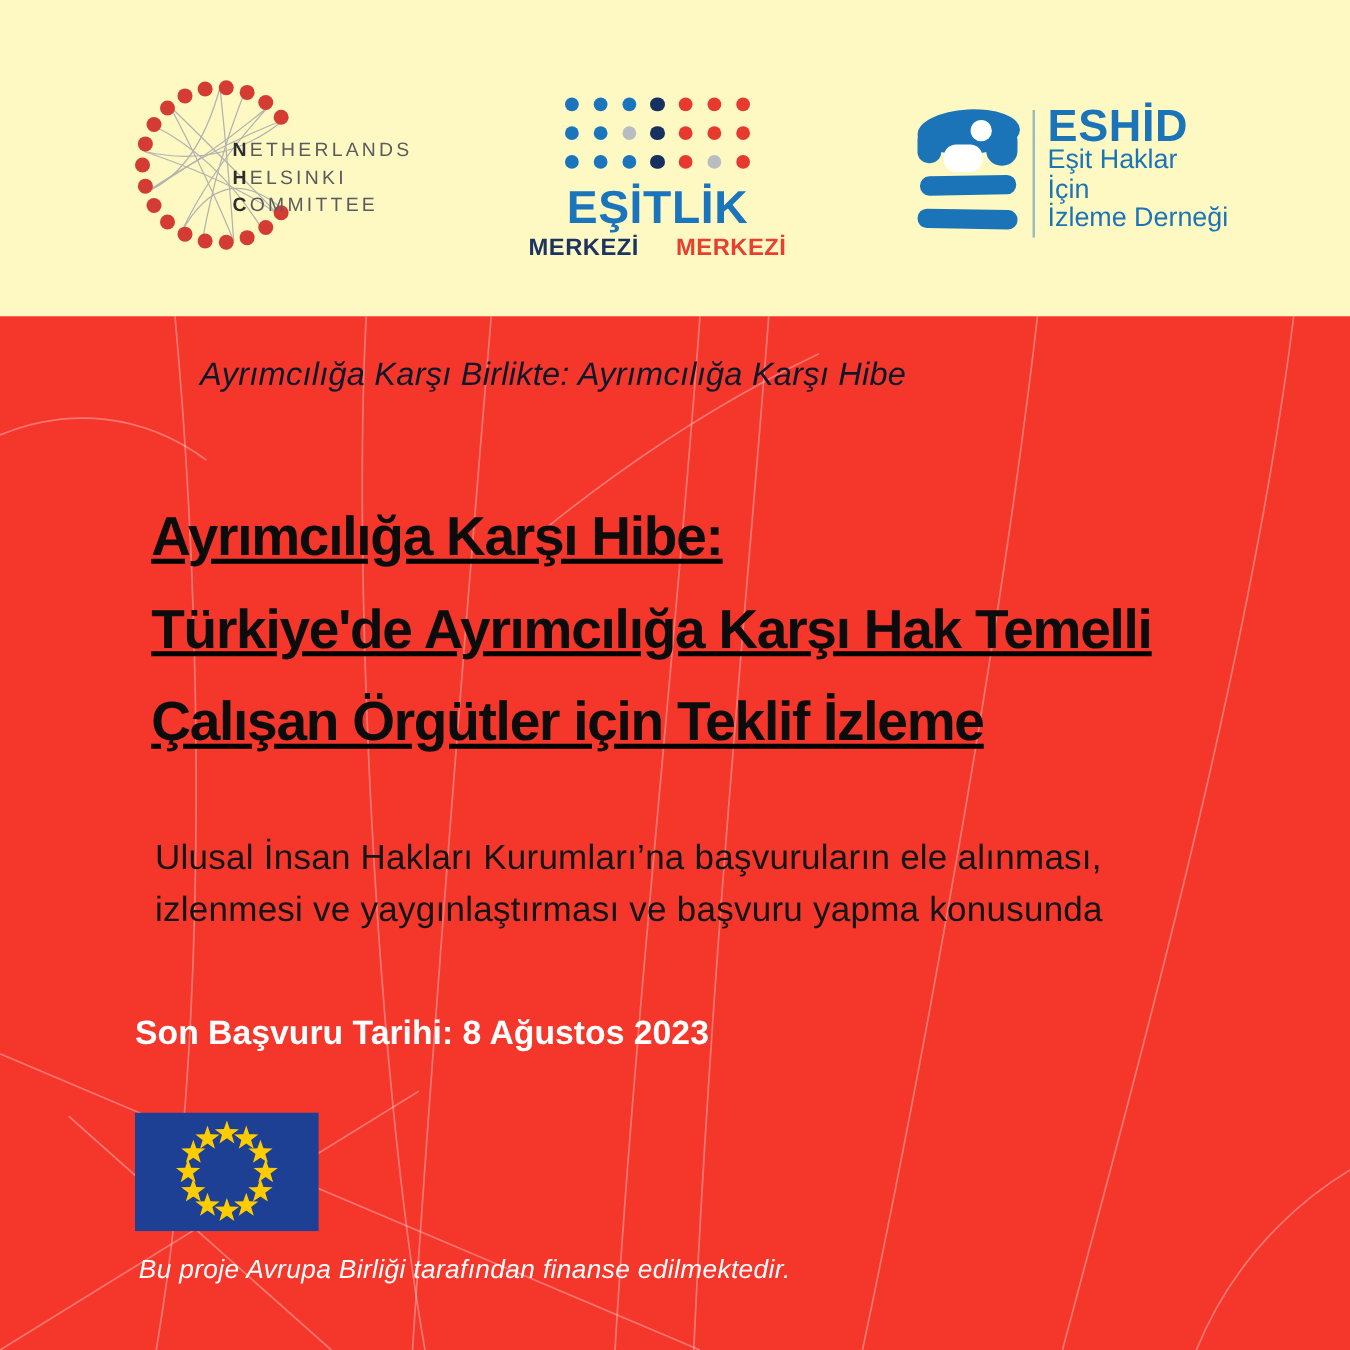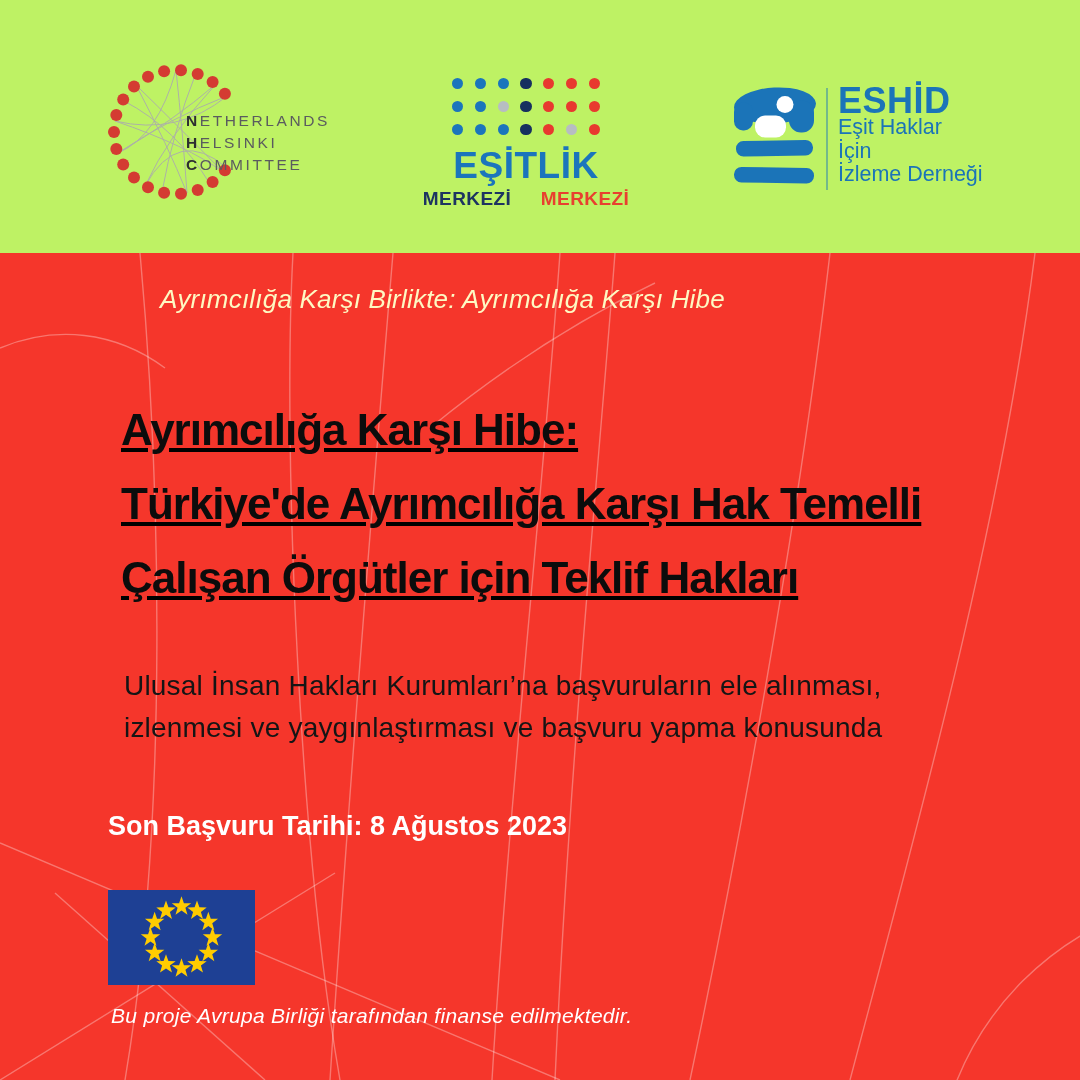--- a/index.html
+++ b/index.html
@@ -3,21 +3,21 @@
 <meta charset="utf-8">
 <title>Ayrımcılığa Karşı Hibe</title>
 <style>
   html,body{margin:0;padding:0;background:#e9e9e9;}
   .canvas{
     position:relative;width:1080px;height:1080px;margin:0 auto;
     background:#ffffff;overflow:hidden;
     font-family:"Liberation Sans", sans-serif;
   }
   
-  .top-band{position:absolute;left:0;top:0;width:1080px;height:253px;background:#bef264;}
+  .top-band{position:absolute;left:0;top:0;width:1080px;height:253px;background:#fef9c3;}
   
   .nhc-svg{position:absolute;left:98px;top:56px;width:172px;height:160px;}
   .nhc-text{position:absolute;left:186px;top:110px;}
   .nhc-line{
     font-size:15.5px;letter-spacing:2.6px;line-height:22px;
     color:#5a5b5f;font-weight:400;white-space:nowrap;
   }
   .nhc-line::first-letter{font-weight:800;color:#2d2e31;}
   
   .esitlik{position:absolute;left:438px;top:78px;width:176px;display:flex;flex-direction:column;align-items:center;}
@@ -32,21 +32,21 @@
   .eshid-divider{position:absolute;left:826px;top:88px;width:2px;height:102px;background:rgba(27,116,184,.45);}
   .eshid-text{position:absolute;left:838px;top:86px;color:#1b74b8;}
   .eshid-name{font-size:36px;font-weight:800;letter-spacing:.5px;line-height:30px;}
   .eshid-line{font-size:21.5px;font-weight:400;line-height:23.5px;}
   .eshid-line:first-of-type{margin-top:3px;}
   
   .red{position:absolute;left:0;top:253px;width:1080px;height:827px;background:#f5362b;}
   .pattern{position:absolute;left:0;top:0;width:1080px;height:827px;pointer-events:none;}
   .tagline{
     position:absolute;left:0;top:31px;width:885px;text-align:center;
-    font-style:italic;font-weight:500;font-size:26px;color:#fef9c3;letter-spacing:.2px;
+    font-style:italic;font-weight:500;font-size:26px;color:#0f172a;letter-spacing:.2px;
   }
   .heading{position:absolute;left:121px;top:140px;margin:0;text-decoration:underline;}
   .hline{display:block;font-size:44px;line-height:74px;font-weight:700;color:#0c0c0c;letter-spacing:-1px;white-space:nowrap;}
   .body-text{position:absolute;left:108px;top:396px;margin:16px;}
   .bline{display:block;font-size:28px;line-height:41.5px;font-weight:400;color:#151515;letter-spacing:.2px;white-space:nowrap;}
   .deadline{position:absolute;left:108px;top:558px;font-size:27px;font-weight:700;color:#ffffff;letter-spacing:0;}
   .eu-flag{position:absolute;left:108px;top:637px;width:147px;height:95px;display:block;}
   .funding{
     position:absolute;left:111px;top:751px;
     font-style:italic;font-weight:500;font-size:21px;color:#ffffff;letter-spacing:.3px;
@@ -179,21 +179,21 @@
         <circle cx="1235" cy="940" r="300"></circle>
         <circle cx="1165" cy="1160" r="300"></circle>
       </g>
     </svg>
 
     <div class="tagline">Ayrımcılığa Karşı Birlikte: Ayrımcılığa Karşı Hibe</div>
 
     <h1 class="heading">
       <span class="hline">Ayrımcılığa Karşı Hibe:</span>
       <span class="hline">Türkiye'de Ayrımcılığa Karşı Hak Temelli</span>
-      <span class="hline">Çalışan Örgütler için Teklif Hakları</span>
+      <span class="hline">Çalışan Örgütler için Teklif İzleme</span>
     </h1>
 
     <p class="body-text">
       <span class="bline">Ulusal İnsan Hakları Kurumları’na başvuruların ele alınması,</span>
       <span class="bline">izlenmesi ve yaygınlaştırması ve başvuru yapma konusunda</span>
     </p>
 
     <div class="deadline">Son Başvuru Tarihi: 8 Ağustos 2023</div>
 
     <svg class="eu-flag" id="eu-flag" viewBox="0 0 147 95" aria-hidden="true">

